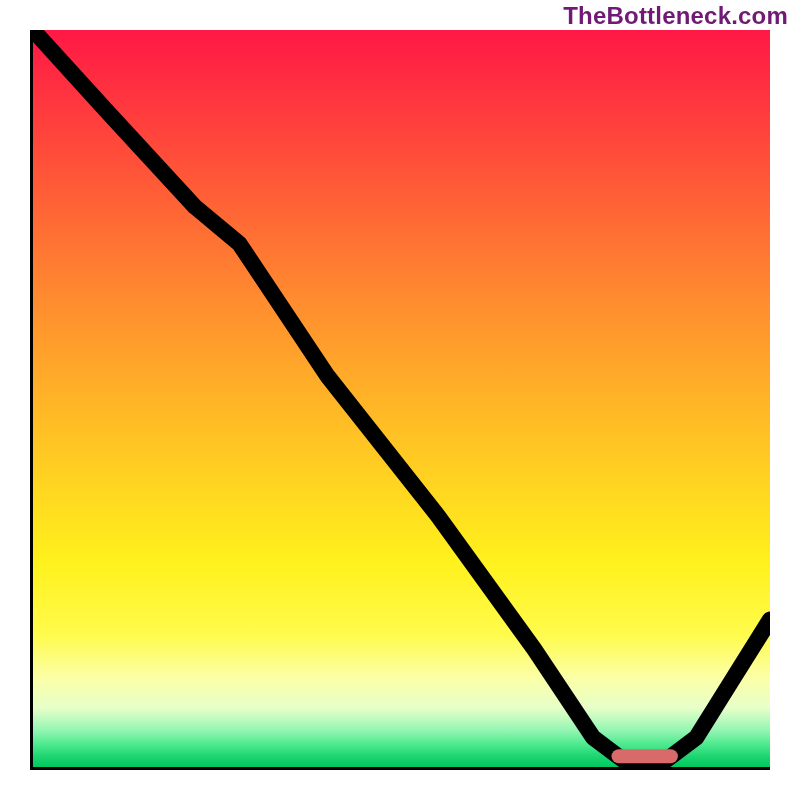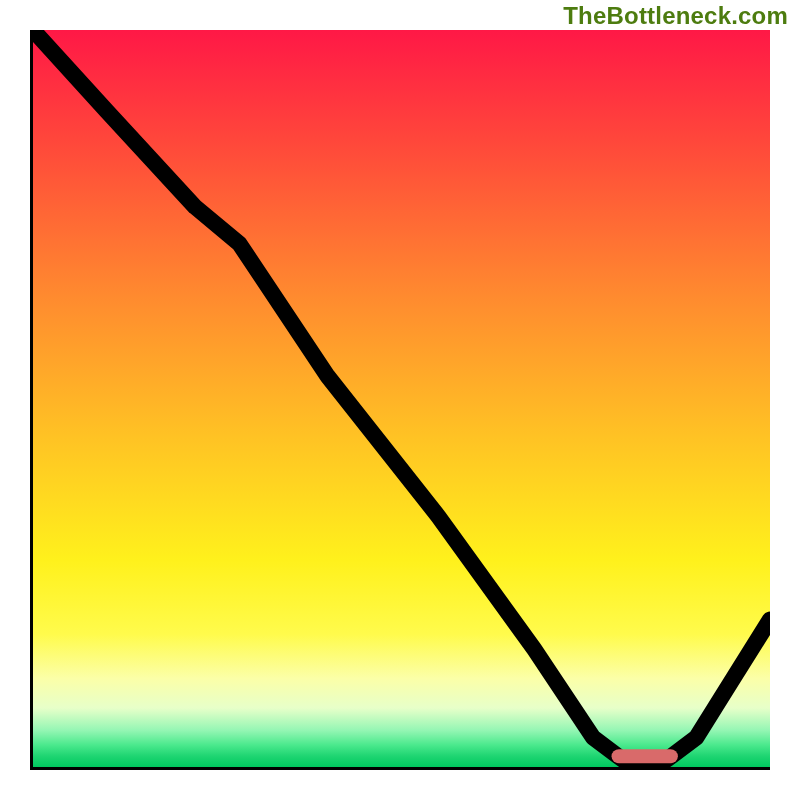--- a/index.html
+++ b/index.html
@@ -15,21 +15,21 @@
     position: relative;
     width: 800px;
     height: 800px;
   }
   .watermark {
     position: absolute;
     top: 2px;
     right: 12px;
     font-size: 24px;
     font-weight: 600;
-    color: #4d7c0f;
+    color: #701a75;
     letter-spacing: 0.2px;
     z-index: 10;
   }
   .chart-frame {
     position: absolute;
     left: 30px;
     top: 30px;
     width: 740px;
     height: 740px;
     border-left: 3px solid #000;

